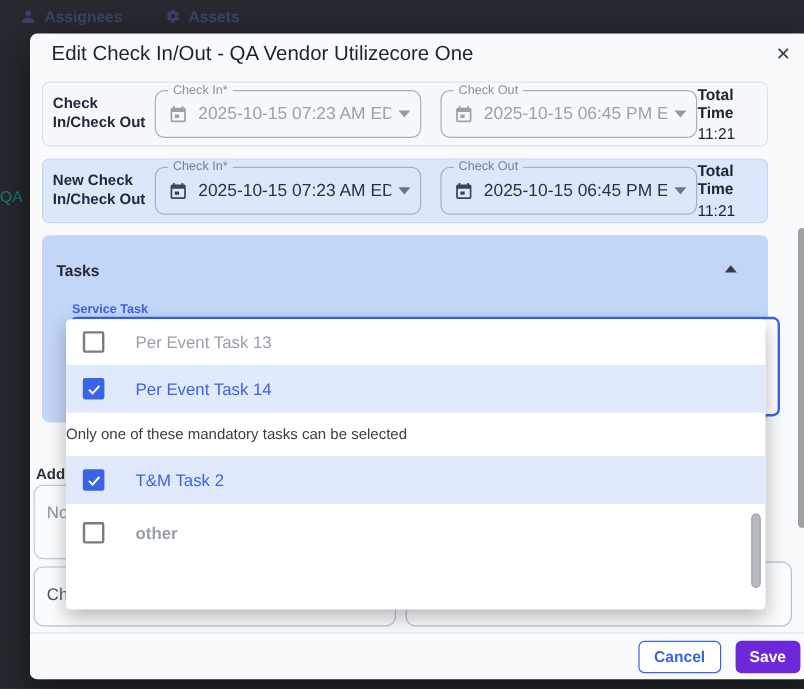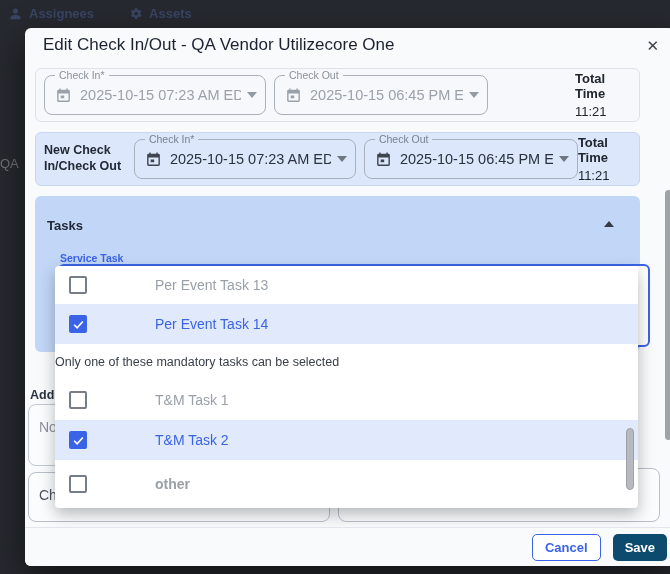--- a/index.html
+++ b/index.html
@@ -1,39 +1,39 @@
 <!DOCTYPE html>
 <html><head>
 <meta charset="utf-8">
 <style>
   html,body{margin:0;padding:0;width:670px;height:574px;overflow:hidden;
     font-family:"Liberation Sans",sans-serif;background:#26292f;}
   .bg-tabs{position:absolute;top:0;left:0;right:0;height:26px;display:flex;align-items:center;
-    gap:34px;padding-left:8px;color:#3d4a6e;font-size:13px;font-weight:700;opacity:.85;}
+    gap:34px;padding-left:16px;color:#3d4a6e;font-size:13px;font-weight:700;opacity:.85;}
   .bg-tab{display:flex;align-items:center;gap:6px;}
   .bg-tab svg{width:15px;height:15px;fill:#3d4a6e;}
-  .bg-side-text{position:absolute;left:0;top:156px;color:#a3a3a3;font-size:13px;opacity:.6;}
+  .bg-side-text{position:absolute;left:0;top:156px;color:#14b8a6;font-size:13px;opacity:.6;}
 
   .modal{position:absolute;left:25px;top:28px;width:650px;height:538px;background:#f8fafc;
     border-radius:6px;box-shadow:0 12px 34px rgba(0,0,0,.55);overflow:hidden;}
   .modal-header{position:absolute;top:0;left:0;width:100%;height:34px;display:flex;
     align-items:center;justify-content:space-between;padding:0 16px 0 18px;box-sizing:border-box;}
   .modal-title{font-size:17px;font-weight:500;color:#1d2430;}
   .close-btn{font-size:15px;color:#3c4043;cursor:pointer;line-height:1;}
 
   .card{position:absolute;left:10px;width:605px;height:54px;border-radius:6px;
     display:flex;align-items:center;box-sizing:border-box;}
   .card1{top:40px;background:#f6f8fb;border:1px solid #dde2ea;}
   .card2{top:104px;background:#dce7fb;border:1px solid #c8d6f2;}
   .row-label{width:86px;margin-left:8px;font-size:12.5px;font-weight:600;color:#232a37;line-height:1.25;}
 
   .dt-field{position:relative;height:40px;border:1px solid #a9b0bc;border-radius:8px;
     display:flex;align-items:center;padding:0 8px 0 10px;box-sizing:border-box;background:transparent;}
   .f-checkin{width:222px;margin-left:8px;}
-  .f-checkout{width:214px;margin-left:8px;}
+  .f-checkout{width:214px;margin-left:16px;}
   .float-label{position:absolute;top:-7px;left:10px;font-size:10.5px;padding:0 4px;color:#8a909a;white-space:nowrap;}
   .card1 .float-label{background:#f6f8fb;}
   .card2 .float-label{background:#dce7fb;color:#79818f;}
   .cal-icon{margin-right:8px;display:flex;flex:none;}
   .cal-icon svg{width:17px;height:17px;}
   .card1 .cal-icon svg{fill:#9aa1ab;}
   .card2 .cal-icon svg{fill:#3e4551;}
   .dt-value{font-size:14.5px;white-space:nowrap;overflow:hidden;flex:1;}
   .card1 .dt-value{color:#9aa1ab;}
   .card2 .dt-value{color:#2b323e;font-weight:500;}
@@ -58,21 +58,21 @@
   .charge-text{margin:14px 0 0 10px;font-size:14px;color:#4b515d;}
   .rightfield-box{position:absolute;left:313px;top:440px;width:322px;height:54px;border:1px solid #b9bfca;
     border-radius:8px;background:#fbfcfe;z-index:1;box-sizing:border-box;}
 
   .select-label{position:absolute;left:35px;top:224px;font-size:10.5px;font-weight:600;color:#3b63e5;z-index:2;}
   .select-box{position:absolute;left:33px;top:236px;width:592px;height:83px;border:2px solid #3b63e5;
     border-radius:6px;background:#fff;z-index:2;box-sizing:border-box;}
 
   .panel{position:absolute;left:30px;top:238px;width:583px;height:242px;background:#fff;border-radius:4px;
     box-shadow:0 6px 16px rgba(0,0,0,.28);z-index:3;overflow:hidden;}
-  .opt{display:flex;align-items:center;padding-left:14px;box-sizing:border-box;gap:42px;}
+  .opt{display:flex;align-items:center;padding-left:14px;box-sizing:border-box;}
   .opt-13{height:38px;} .opt-14{height:40px;} .opt-t1{height:40px;} .opt-t2{height:40px;} .opt-other{height:48px;font-weight:bold;}
   .cbx{width:18px;height:18px;border:2px solid #767d87;border-radius:2px;margin-right:26px;flex:none;
     box-sizing:border-box;background:#fff;}
   .cbx.checked{background:#3b63e5;border-color:#3b63e5;display:flex;align-items:center;justify-content:center;}
   .cbx.checked svg{width:13px;height:13px;fill:none;stroke:#fff;stroke-width:3;}
   .opt-label{font-size:14px;color:#9aa0a8;}
   .opt.selected{background:#e1eafc;}
   .opt.selected .opt-label{color:#3b63e5;font-weight:500;}
   .note-row{height:36px;display:flex;align-items:center;padding-left:0;font-size:12.5px;color:#3a4049;}
   .panel-scrollthumb{position:absolute;right:4px;top:162px;width:8px;height:62px;background:#b6b9bf;
@@ -80,21 +80,21 @@
 
   .modal-scrollthumb{position:absolute;right:3px;top:162px;width:7px;height:250px;background:#9fa2a7;
     border-radius:4px;z-index:4;}
 
   .footer{position:absolute;left:0;bottom:0;width:100%;height:39px;border-top:1px solid #e2e6ec;
     background:#f8fafc;display:flex;align-items:center;justify-content:flex-end;gap:12px;
     padding-right:8px;box-sizing:border-box;z-index:5;}
   .btn{height:27px;padding:0 12px;border-radius:5px;font-size:13px;font-weight:600;
     font-family:"Liberation Sans",sans-serif;cursor:pointer;}
   .btn-cancel{border:1px solid #3b63e5;color:#3b63e5;background:#fff;}
-  .btn-save{border:none;background:#0c4a6e;color:#fff;}
+  .btn-save{border:none;background:#6d28d9;color:#fff;}
 </style>
 </head>
 <body>
 
 <div class="bg-tabs">
   <div class="bg-tab">
     <svg viewBox="0 0 24 24">
         <path d="M12 12a4 4 0 1 0-4-4 4 4 0 0 0 4 4zm0 2c-3.3 0-8 1.7-8 5v2h16v-2c0-3.3-4.7-5-8-5z"></path>
       </svg>
     <span>Assignees</span>
@@ -109,20 +109,21 @@
 <div class="bg-side-text">QA</div>
 
 <div class="modal">
 
   <div class="modal-header">
     <div class="modal-title">Edit Check In/Out - QA Vendor Utilizecore One</div>
     <div class="close-btn">✕</div>
   </div>
 
   <div class="card card1">
+    <div class="row-label">Check In/Check Out</div>
     <div class="dt-field f-checkin">
       <span class="float-label">Check In*</span>
       <span class="cal-icon">
         <svg viewBox="0 0 24 24">
             <path d="M19 4h-1V2h-2v2H8V2H6v2H5a2 2 0 0 0-2 2v13a2 2 0 0 0 2 2h14a2 2 0 0 0 2-2V6a2 2 0 0 0-2-2zm0 15H5V9h14v10zM8 12h5v4H8z"></path>
           </svg>
       </span>
       <span class="dt-value">2025-10-15 07:23 AM EDT</span>
       <span class="dd-arrow"></span>
     </div>
@@ -194,24 +195,20 @@
     </div>
     <div class="opt opt-14 selected">
       <span class="cbx checked">
         <svg viewBox="0 0 24 24">
             <path d="M4 12.5 9.5 18 20 6.5"></path>
           </svg>
       </span>
       <span class="opt-label">Per Event Task 14</span>
     </div>
     <div class="note-row">Only one of these mandatory tasks can be selected</div>
-    <div class="opt opt-t1">
-      <span class="cbx"></span>
-      <span class="opt-label">T&amp;M Task 1</span>
-    </div>
     <div class="opt opt-t2 selected">
       <span class="cbx checked">
         <svg viewBox="0 0 24 24">
             <path d="M4 12.5 9.5 18 20 6.5"></path>
           </svg>
       </span>
       <span class="opt-label">T&amp;M Task 2</span>
     </div>
     <div class="opt opt-other">
       <span class="cbx"></span>

